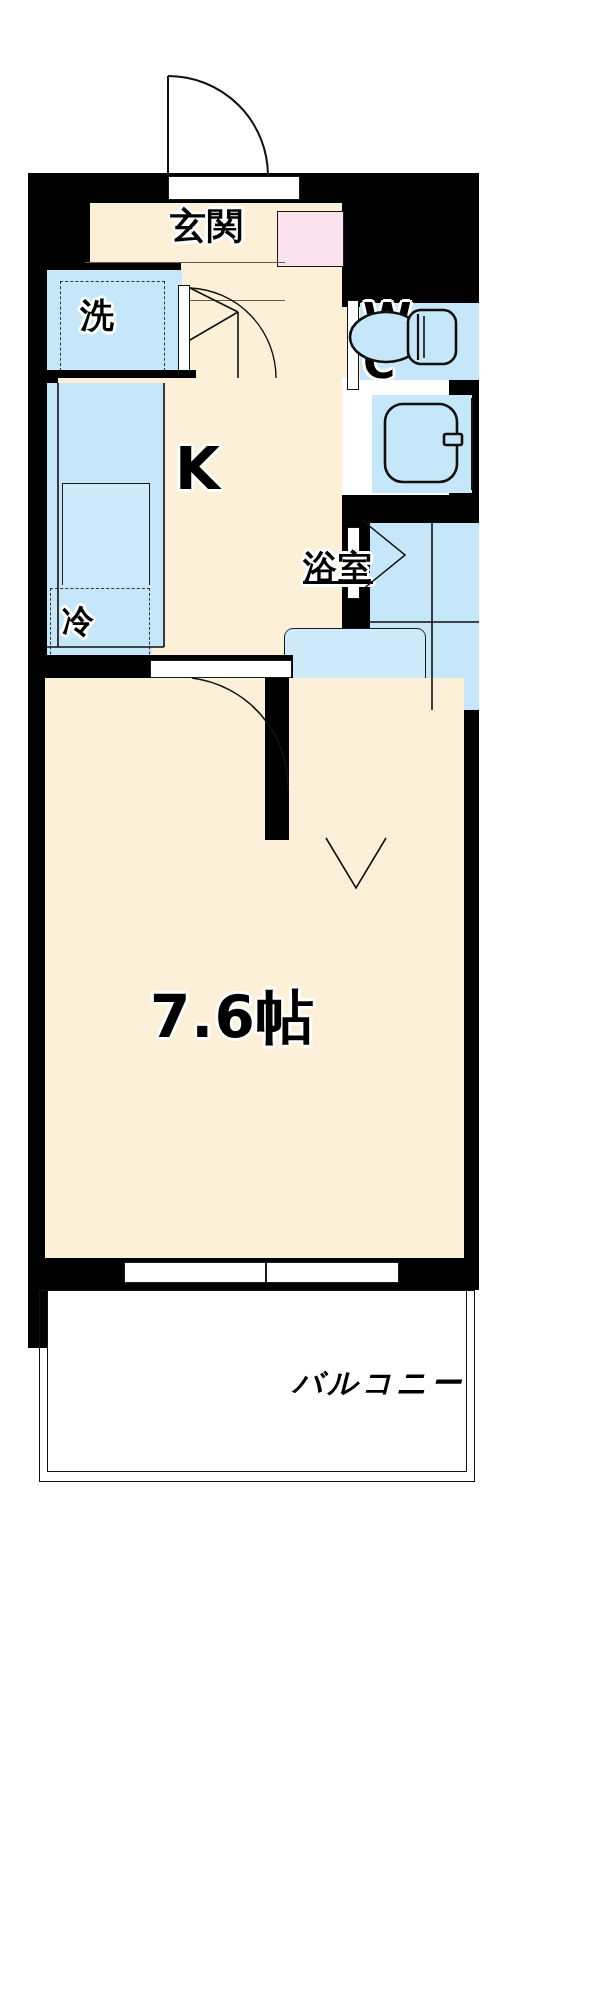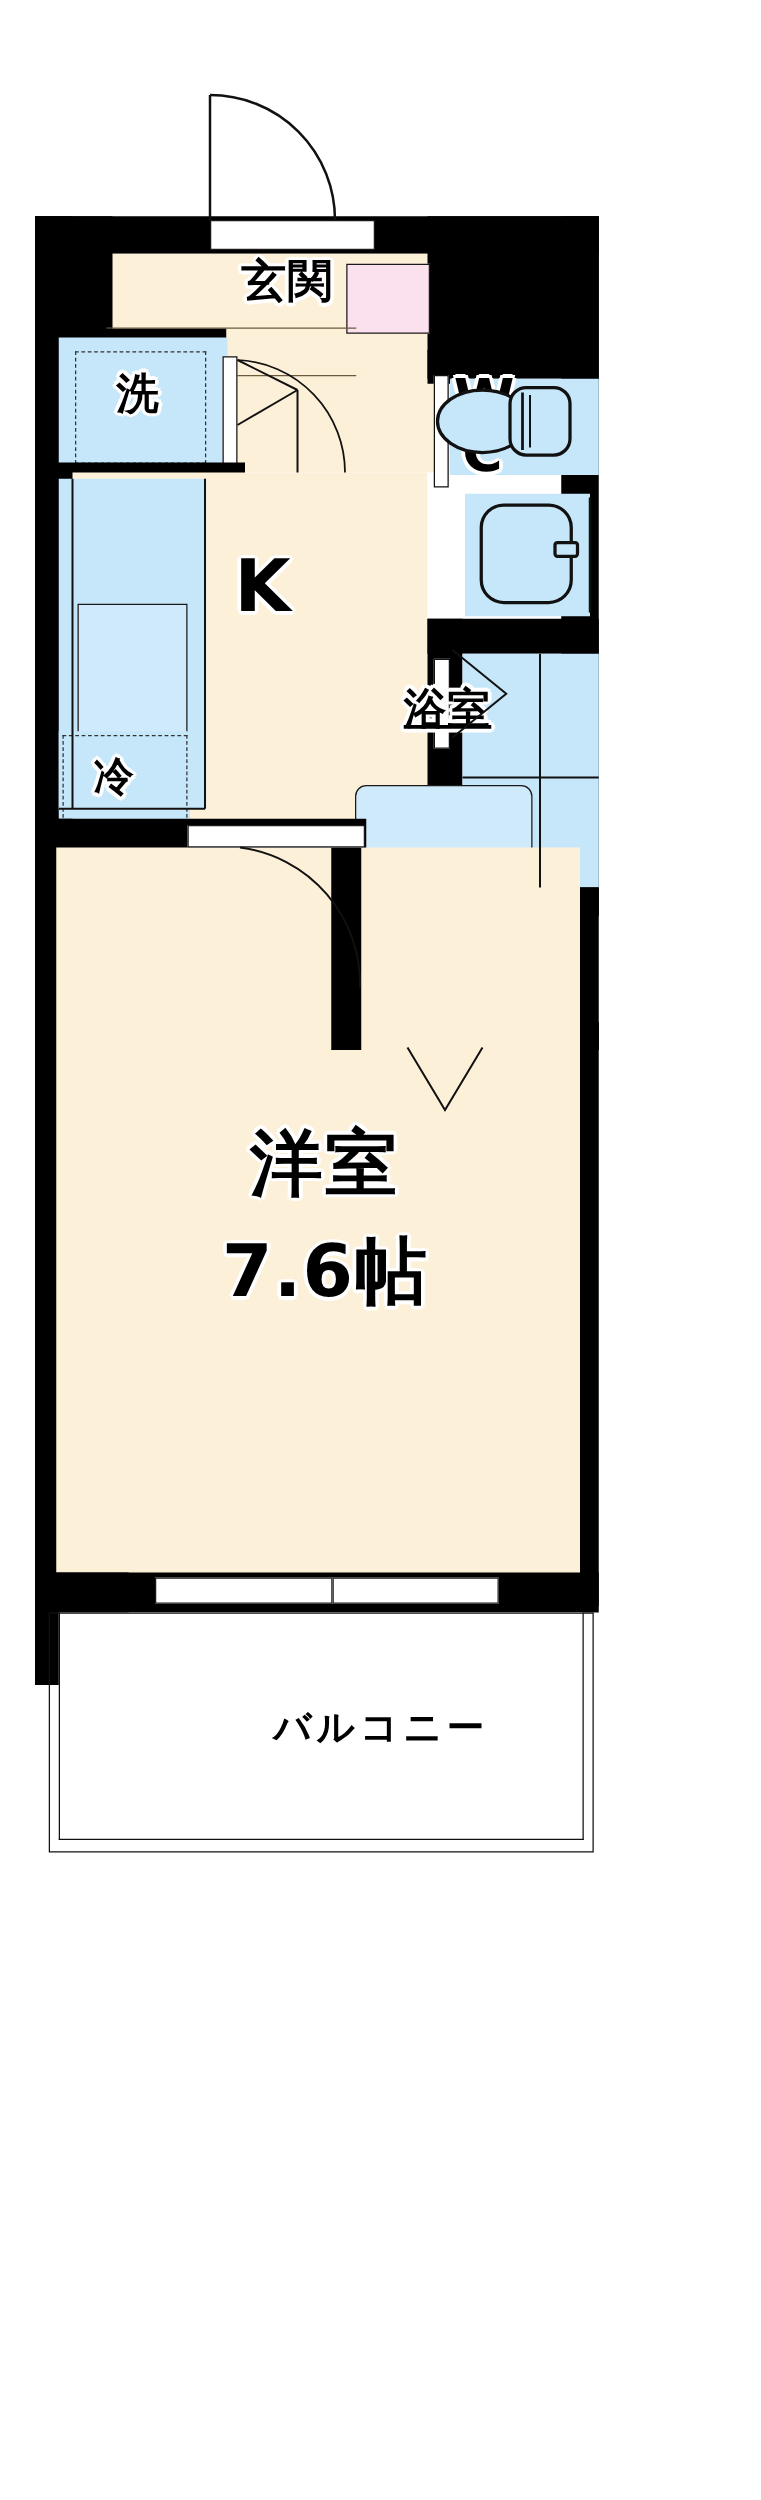--- a/index.html
+++ b/index.html
@@ -24,21 +24,20 @@
   .floor     { background: #fdf0d9; }
   .water     { background: #c6e7fa; }
   .closet    { background: #fbe0ee; }
   .white     { background: #ffffff; }
 
   
   .lbl {
     position: absolute;
     font-weight: 700;
     color: #000000;
-    text-align: center;
     line-height: 1;
     white-space: nowrap;
     -webkit-text-stroke: 0px;
     text-shadow:
        2px 0 0 #fff, -2px 0 0 #fff, 0 2px 0 #fff, 0 -2px 0 #fff,
        2px 2px 0 #fff, -2px 2px 0 #fff, 2px -2px 0 #fff, -2px -2px 0 #fff,
        3px 0 0 #fff, -3px 0 0 #fff, 0 3px 0 #fff, 0 -3px 0 #fff;
   }
   .lbl-genkan { font-size: 36px; letter-spacing: 1px; }
   .lbl-sen    { font-size: 34px; }
@@ -123,34 +122,33 @@
   <div class="abs wall" style="left:265px; top:818px; width:214px; height:22px;"></div>
   <div class="abs white ol1" style="left:286px; top:820px; width:114px; height:17px;"></div>
 
   <div class="abs wall" style="left:28px; top:655px; width:265px; height:26px;"></div>
   <div class="abs wall" style="left:28px; top:655px; width:30px; height:630px;"></div>
   <div class="abs wall" style="left:449px; top:818px; width:30px; height:467px;"></div>
   <div class="abs floor" style="left:45px; top:678px; width:419px; height:607px;"></div>
   <div class="abs wall" style="left:265px; top:660px; width:24px; height:180px;"></div>
   <div class="abs white ol1" style="left:150px; top:660px; width:142px; height:18px;"></div>
 
-  <div class="lbl lbl-room" style="left:160px; top:900px; width:200px;">洋室</div>
   <div class="lbl lbl-area" style="left:150px; top:988px; width:220px;">7.6帖</div>
 
   <div class="abs wall" style="left:28px; top:1258px; width:451px; height:32px;"></div>
   <div class="abs wall" style="left:28px; top:1258px; width:75px; height:90px;"></div>
   <div class="abs white ol1" style="left:124px; top:1262px; width:142px; height:21px;"></div>
   <div class="abs white ol1" style="left:266px; top:1262px; width:133px; height:21px;"></div>
 
   <div class="abs" style="left:47px; top:1290px; width:420px; height:182px; background:#ffffff;
               border-left:1.5px solid #111; border-right:1.5px solid #111;
               border-bottom:1.5px solid #111; box-sizing:border-box;"></div>
   <div class="abs" style="left:39px; top:1290px; width:436px; height:192px; border:1.5px solid #111;
               box-sizing:border-box; background:transparent;"></div>
-  <div class="lbl lbl-balcony" style="left:145px; top:1368px; width:320px; text-align:center;">バルコニー</div>
+  <div class="lbl lbl-balcony" style="left:145px; top:1368px; width:320px; text-align:right;font-style:italic;">バルコニー</div>
 
   <svg class="ov" width="609" height="2000" viewBox="0 0 609 2000">
 
     <g fill="none" stroke="#111" stroke-width="2">
       <path d="M168 176 L168 76"></path>
       <path d="M168 76 A100 100 0 0 1 268 176"></path>
     </g>
 
     <g fill="none" stroke="#111" stroke-width="1.6">
       <path d="M190 288 L238 312"></path>

